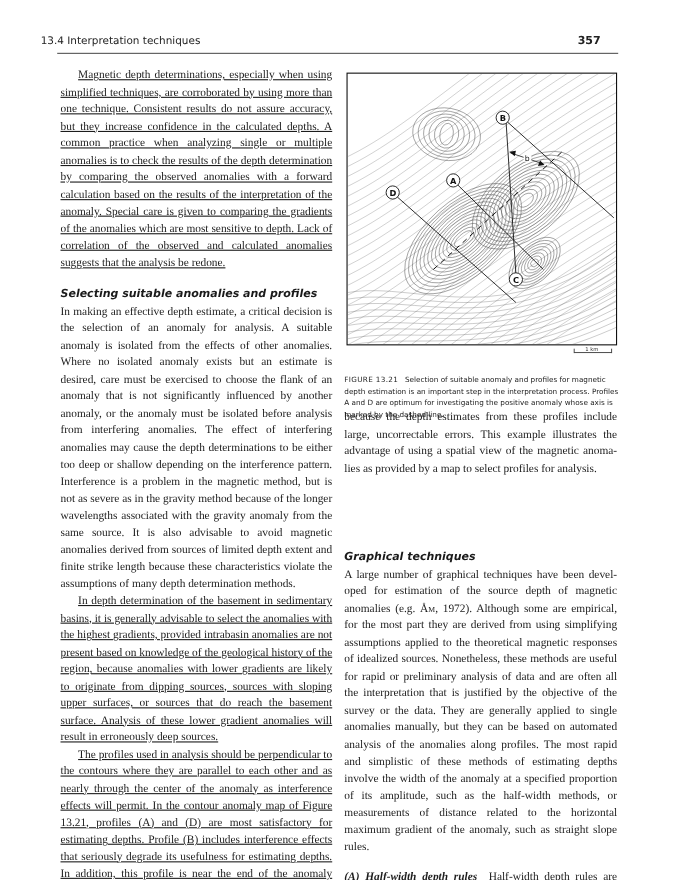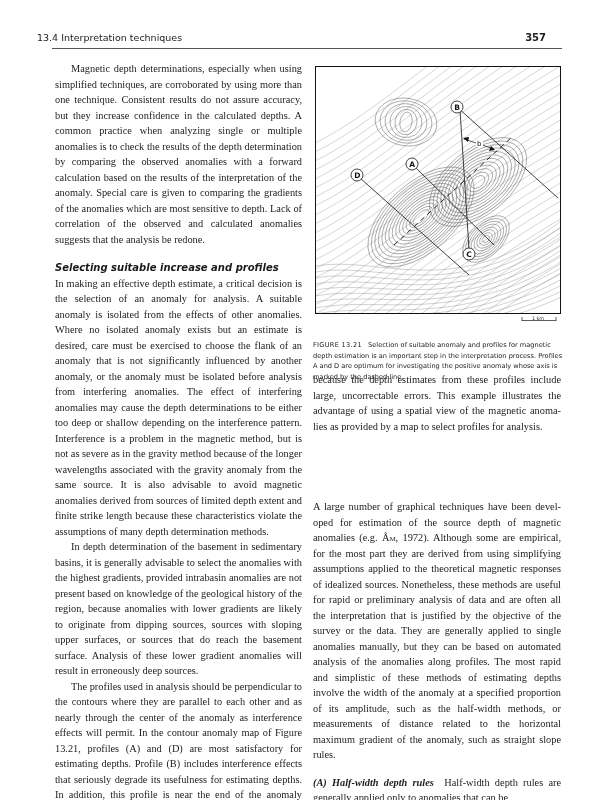--- a/index.html
+++ b/index.html
@@ -7,21 +7,21 @@
   .running-head {
     position: absolute; left: 36px; top: 32px; width: 510px; height: 14px;
     font-family: "DejaVu Sans", sans-serif; font-size: 9.5px; color: #222;
   }
   .running-head .title { position: absolute; left: 1px; top: 0; }
   .running-head .pageno { position: absolute; right: 0; top: 0; font-weight: bold; font-size: 10px; text-align: center; }
   .head-rule { position: absolute; left: 52px; top: 48px; width: 510px; height: 1px; background: #555; }
 
   .col { position: absolute; font-family: "Liberation Serif", serif; font-size: 10.35px; line-height: 15.5px; color: #1c1c1c; }
   .col p { margin: 0; text-align: justify; hyphens: manual; }
-  .col p.indent { text-indent: 16px; }
+  .col p.indent { text-indent: 16px; text-decoration: underline; }
   .col-left { left: 55px; top: 61px; width: 247px; }
   .col-right-top { left: 313px; top: 372px; width: 248px; font-family: Liberation Serif, serif; }
   .col-right-bot { left: 313px; top: 499px; width: 248px; }
 
   .subhead { font-family: "DejaVu Sans", sans-serif; font-style: italic; font-size: 10px; color: #1a1a1a; margin: 0; line-height: 15.5px; }
   .gap-12 { height: 12px; }
   .gap-13 { height: 13px; }
 
   .figure { position: absolute; left: 315px; top: 66px; width: 244px; height: 246px; border: 1.2px solid #111; background: #fff; overflow: hidden; }
   .figure svg { width: 100%; height: 100%; display: block; }
@@ -39,21 +39,21 @@
 
 <div class="running-head">
   <span class="title">13.4 Interpretation techniques</span>
   <span class="pageno">357</span>
 </div>
 <div class="head-rule"></div>
 
 <div class="col col-left">
   <p class="indent">Magnetic depth determinations, especially when using simplified techniques, are corroborated by using more than one technique. Consistent results do not assure accu­racy, but they increase confidence in the calculated depths. A common practice when analyzing single or multiple anomalies is to check the results of the depth determina­tion by comparing the observed anomalies with a forward calculation based on the results of the interpretation of the anomaly. Special care is given to comparing the gradients of the anomalies which are most sensitive to depth. Lack of correlation of the observed and calculated anomalies suggests that the analysis be redone.</p>
   <div class="gap-13"></div>
-  <h3 class="subhead">Selecting suitable increase and profiles</h3>
+  <h3 class="subhead">Selecting suitable anomalies and profiles</h3>
   <p>In making an effective depth estimate, a critical deci­sion is the selection of an anomaly for analysis. A suit­able anomaly is isolated from the effects of other anoma­lies. Where no isolated anomaly exists but an estimate is desired, care must be exercised to choose the flank of an anomaly that is not significantly influenced by another anomaly, or the anomaly must be isolated before analy­sis from interfering anomalies. The effect of interfering anomalies may cause the depth determinations to be either too deep or shallow depending on the interference pat­tern. Interference is a problem in the magnetic method, but is not as severe as in the gravity method because of the longer wavelengths associated with the gravity anomaly from the same source. It is also advisable to avoid magnetic anomalies derived from sources of limited depth extent and finite strike length because these characteristics violate the assumptions of many depth determination methods.</p>
   <p class="indent">In depth determination of the basement in sedimentary basins, it is generally advisable to select the anomalies with the highest gradients, provided intrabasin anomalies are not present based on knowledge of the geological his­tory of the region, because anomalies with lower gradients are likely to originate from dipping sources, sources with sloping upper surfaces, or sources that do reach the base­ment surface. Analysis of these lower gradient anomalies will result in erroneously deep sources.</p>
   <p class="indent">The profiles used in analysis should be perpendicular to the contours where they are parallel to each other and as nearly through the center of the anomaly as interfer­ence effects will permit. In the contour anomaly map of Figure 13.21, profiles (A) and (D) are most satisfactory for estimating depths. Profile (B) includes interference effects that seriously degrade its usefulness for estimat­ing depths. In addition, this profile is near the end of the anomaly where the 2D assumption is violated. In general, the least desirable place for a profile is near the end of an anomaly where contours are nearly perpendicular to strike,</p>
 </div>
 
 <div class="figure">
   <svg id="contour-svg" viewBox="0 0 244 246" preserveAspectRatio="none">
     <g id="contours" fill="none" stroke="#555" stroke-width="0.45">
         <ellipse cx="105" cy="150" rx="10" ry="4" transform="rotate(-42 105 150)"></ellipse>
         <ellipse cx="105" cy="150" rx="14.2" ry="6.3100000000000005" transform="rotate(-42 105 150)"></ellipse>
@@ -188,16 +188,17 @@
 <div class="caption">
   <span class="fig-label">FIGURE 13.21</span>
   <span>Selection of suitable anomaly and profiles for magnetic depth estimation is an important step in the interpretation process. Profiles A and D are optimum for investigating the positive anomaly whose axis is marked by the dashed line.</span>
 </div>
 
 <div class="col col-right-top">
   <p>because the depth estimates from these profiles include large, uncorrectable errors. This example illustrates the advantage of using a spatial view of the magnetic anoma­lies as provided by a map to select profiles for analysis.</p>
 </div>
 
 <div class="col col-right-bot">
+  <h3 class="subhead">Graphical techniques</h3>
   <p><span>A large number of graphical techniques have been devel­oped for estimation of the source depth of magnetic anomalies (e.g. </span><span class="smallcaps">Åm</span><span>, 1972). Although some are empiri­cal, for the most part they are derived from using sim­plifying assumptions applied to the theoretical magnetic responses of idealized sources. Nonetheless, these meth­ods are useful for rapid or preliminary analysis of data and are often all the interpretation that is justified by the objec­tive of the survey or the data. They are generally applied to single anomalies manually, but they can be based on automated analysis of the anomalies along profiles. The most rapid and simplistic of these methods of estimating depths involve the width of the anomaly at a specified proportion of its amplitude, such as the half-width meth­ods, or measurements of distance related to the horizontal maximum gradient of the anomaly, such as straight slope rules.</span></p>
   <div class="gap-12"></div>
   <p><span class="run-in">(A) Half-width depth rules</span>&nbsp;&nbsp;<span>Half-width depth rules are generally applied only to anomalies that can be</span></p>
 </div>
 
 </body></html>

